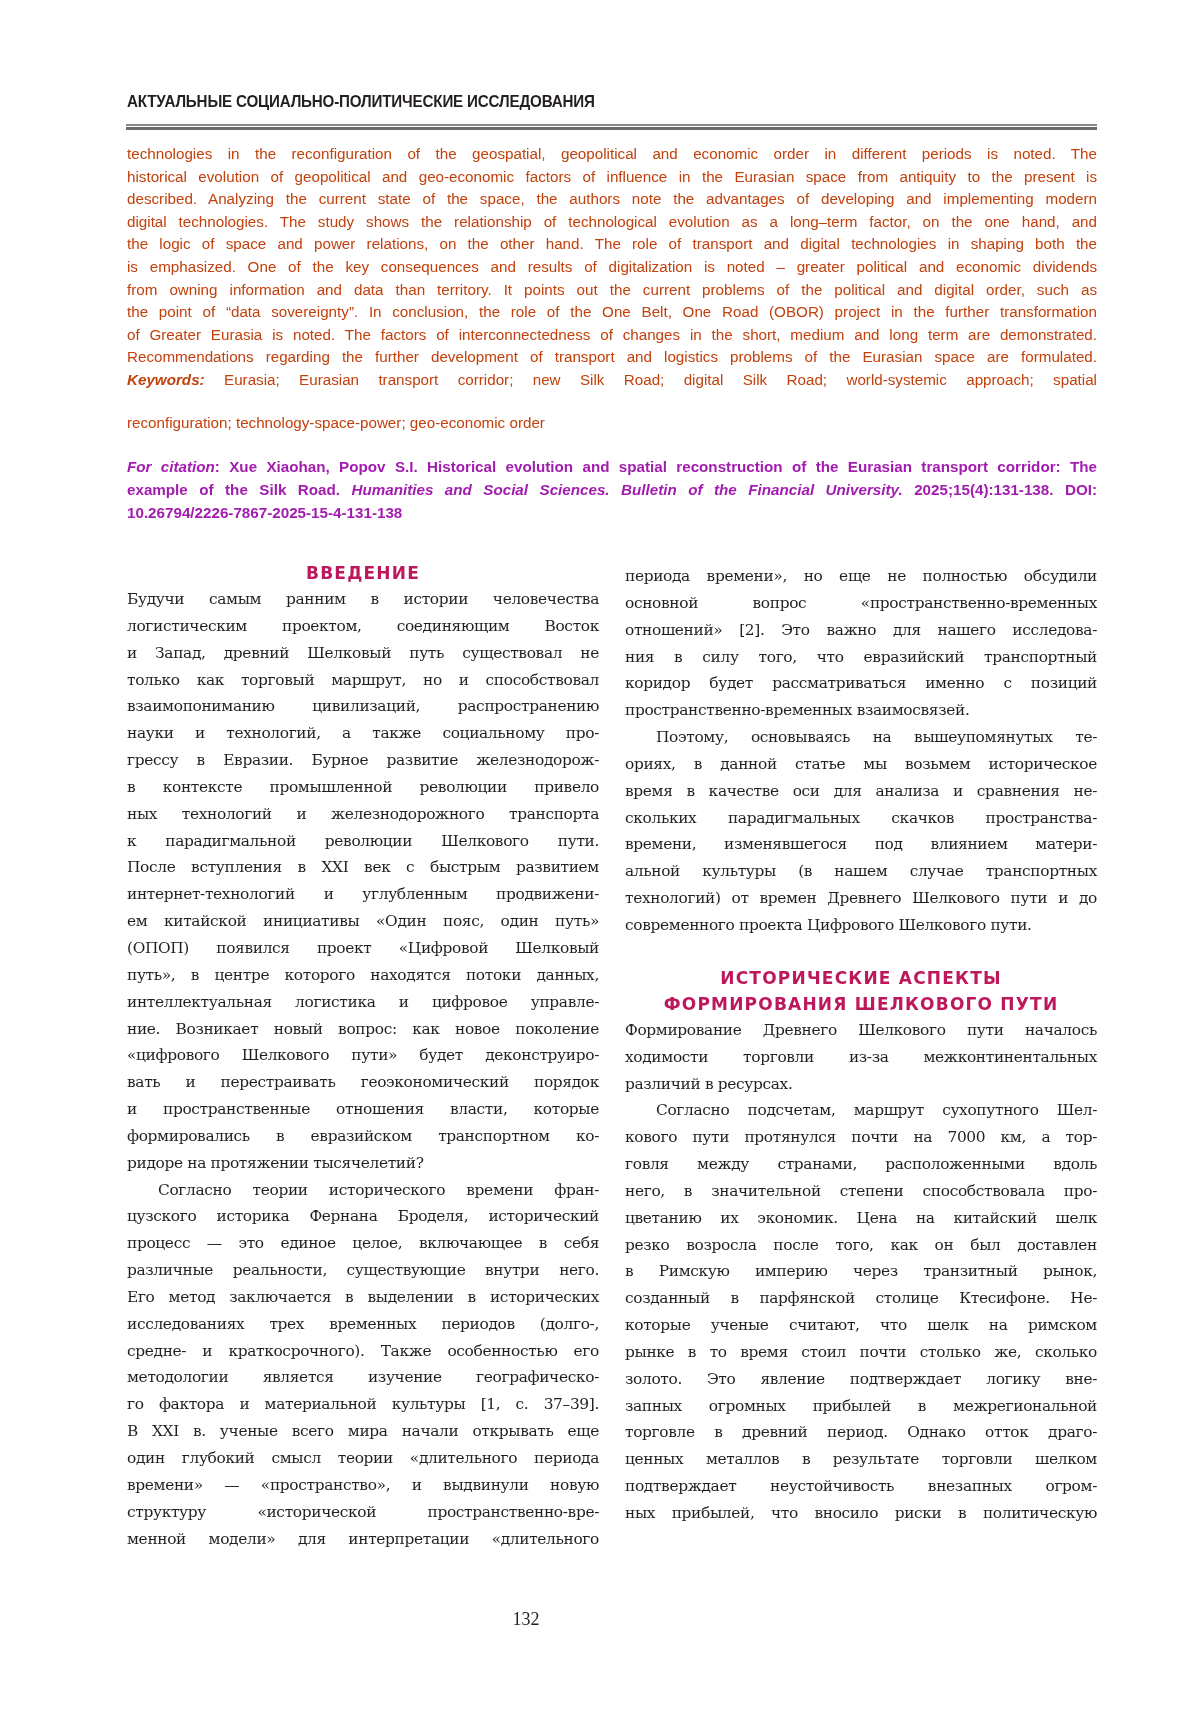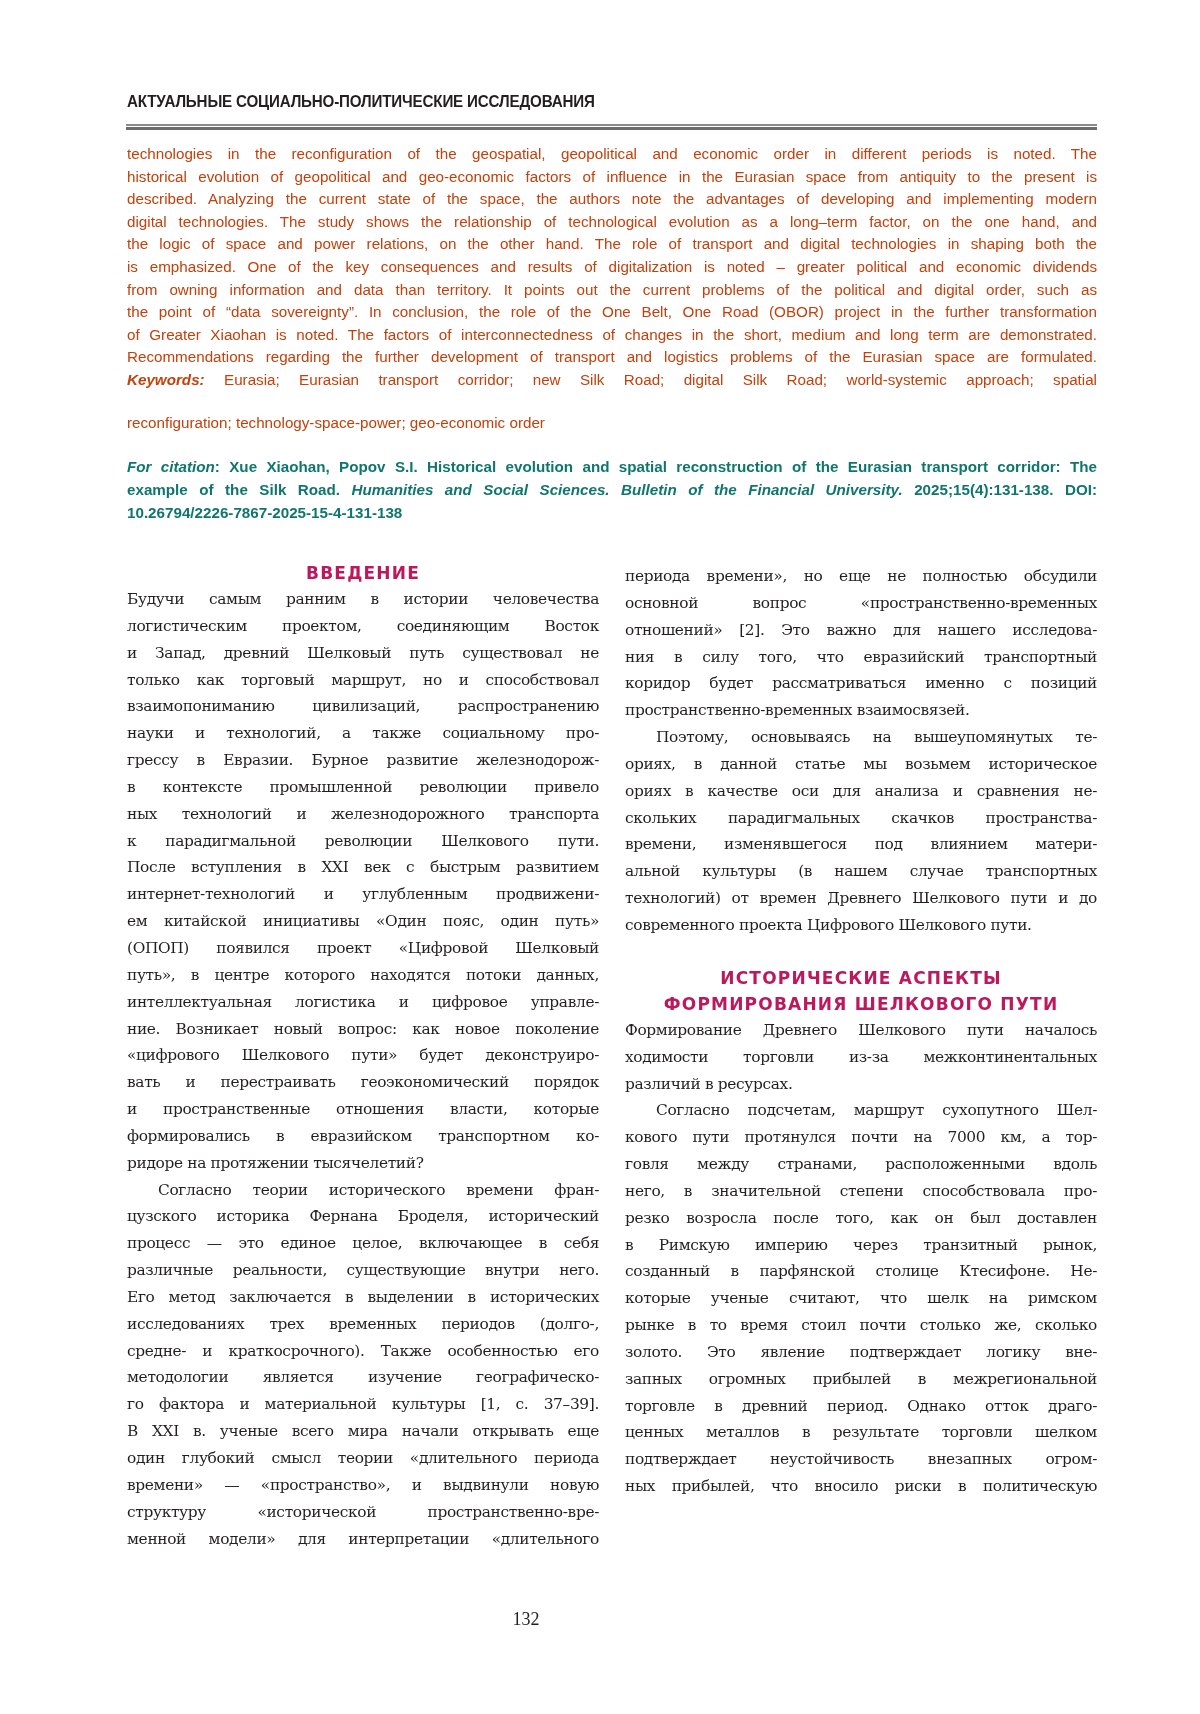--- a/index.html
+++ b/index.html
@@ -22,21 +22,21 @@
       font-family: "Liberation Sans", sans-serif; font-size: 15.2px; line-height: 22.6px;
       color: #c2410c; text-align: justify;
     }
     .abstract .line { display: block; white-space: nowrap; text-align-last: justify; }
     .abstract .line.last { text-align-last: left; margin-top: 20px; }
     .kw-label { font-style: italic; font-weight: bold; }
 
     .citation {
       position: absolute; left: 127px; top: 456px; width: 970px;
       font-family: "Liberation Sans", sans-serif; font-size: 15.2px; line-height: 22.8px;
-      font-weight: bold; color: #0f766e;
+      font-weight: bold; color: #a21caf;
     }
     .citation .line { display: block; white-space: nowrap; text-align: justify; text-align-last: justify; }
     .citation .line.last { text-align-last: left; }
     .citation .it { font-style: italic; }
 
     .col {
       position: absolute; top: 560px; width: 472px;
       font-family: "DejaVu Serif", serif; font-size: 15.4px; line-height: 26.85px;
       color: #231f20;
     }
@@ -68,21 +68,21 @@
 
   <div class="abstract">
     <span class="line">technologies in the reconfiguration of the geospatial, geopolitical and economic order in different periods is noted. The</span>
     <span class="line">historical evolution of geopolitical and geo-economic factors of influence in the Eurasian space from antiquity to the present is</span>
     <span class="line">described. Analyzing the current state of the space, the authors note the advantages of developing and implementing modern</span>
     <span class="line">digital technologies. The study shows the relationship of technological evolution as a long–term factor, on the one hand, and</span>
     <span class="line">the logic of space and power relations, on the other hand. The role of transport and digital technologies in shaping both the</span>
     <span class="line">is emphasized. One of the key consequences and results of digitalization is noted – greater political and economic dividends</span>
     <span class="line">from owning information and data than territory. It points out the current problems of the political and digital order, such as</span>
     <span class="line">the point of “data sovereignty”. In conclusion, the role of the One Belt, One Road (OBOR) project in the further transformation</span>
-    <span class="line">of Greater Xiaohan is noted. The factors of interconnectedness of changes in the short, medium and long term are demonstrated.</span>
+    <span class="line">of Greater Eurasia is noted. The factors of interconnectedness of changes in the short, medium and long term are demonstrated.</span>
     <span class="line">Recommendations regarding the further development of transport and logistics problems of the Eurasian space are formulated.</span>
     <span class="line"><span class="kw-label">Keywords:</span><span> Eurasia; Eurasian transport corridor; new Silk Road; digital Silk Road; world-systemic approach; spatial</span></span>
     <span class="line last">reconfiguration; technology-space-power; geo-economic order</span>
   </div>
 
   <div class="citation">
     <span class="line"><span class="it">For citation</span><span>: Xue Xiaohan, Popov S.I. Historical evolution and spatial reconstruction of the Eurasian transport corridor: The</span></span>
     <span class="line"><span>example of the Silk Road. </span><span class="it">Humanities and Social Sciences. Bulletin of the Financial University.</span><span> 2025;15(4):131-138. DOI:</span></span>
     <span class="line last">10.26794/2226-7867-2025-15-4-131-138</span>
   </div>
@@ -129,41 +129,42 @@
 
   <div class="col col-right">
     <span class="line">периода времени», но еще не полностью обсудили</span>
     <span class="line">основной вопрос «пространственно-временных</span>
     <span class="line">отношений» [2]. Это важно для нашего исследова-</span>
     <span class="line">ния в силу того, что евразийский транспортный</span>
     <span class="line">коридор будет рассматриваться именно с позиций</span>
     <span class="line last">пространственно-временных взаимосвязей.</span>
     <span class="line indent">Поэтому, основываясь на вышеупомянутых те-</span>
     <span class="line">ориях, в данной статье мы возьмем историческое</span>
-    <span class="line">ориях в качестве оси для анализа и сравнения не-</span>
+    <span class="line">время в качестве оси для анализа и сравнения не-</span>
     <span class="line">скольких парадигмальных скачков пространства-</span>
     <span class="line">времени, изменявшегося под влиянием матери-</span>
     <span class="line">альной культуры (в нашем случае транспортных</span>
     <span class="line">технологий) от времен Древнего Шелкового пути и до</span>
     <span class="line last">современного проекта Цифрового Шелкового пути.</span>
 
     <div class="gap"></div>
 
     <div class="section-heading">
       <div class="line">ИСТОРИЧЕСКИЕ АСПЕКТЫ</div>
       <div class="line">ФОРМИРОВАНИЯ ШЕЛКОВОГО ПУТИ</div>
     </div>
 
     <span class="line">Формирование Древнего Шелкового пути началось</span>
     <span class="line">ходимости торговли из-за межконтинентальных</span>
     <span class="line last">различий в ресурсах.</span>
     <span class="line indent">Согласно подсчетам, маршрут сухопутного Шел-</span>
     <span class="line">кового пути протянулся почти на 7000 км, а тор-</span>
     <span class="line">говля между странами, расположенными вдоль</span>
     <span class="line">него, в значительной степени способствовала про-</span>
+    <span class="line">цветанию их экономик. Цена на китайский шелк</span>
     <span class="line">резко возросла после того, как он был доставлен</span>
     <span class="line">в Римскую империю через транзитный рынок,</span>
     <span class="line">созданный в парфянской столице Ктесифоне. Не-</span>
     <span class="line">которые ученые считают, что шелк на римском</span>
     <span class="line">рынке в то время стоил почти столько же, сколько</span>
     <span class="line">золото. Это явление подтверждает логику вне-</span>
     <span class="line">запных огромных прибылей в межрегиональной</span>
     <span class="line">торговле в древний период. Однако отток драго-</span>
     <span class="line">ценных металлов в результате торговли шелком</span>
     <span class="line">подтверждает неустойчивость внезапных огром-</span>

